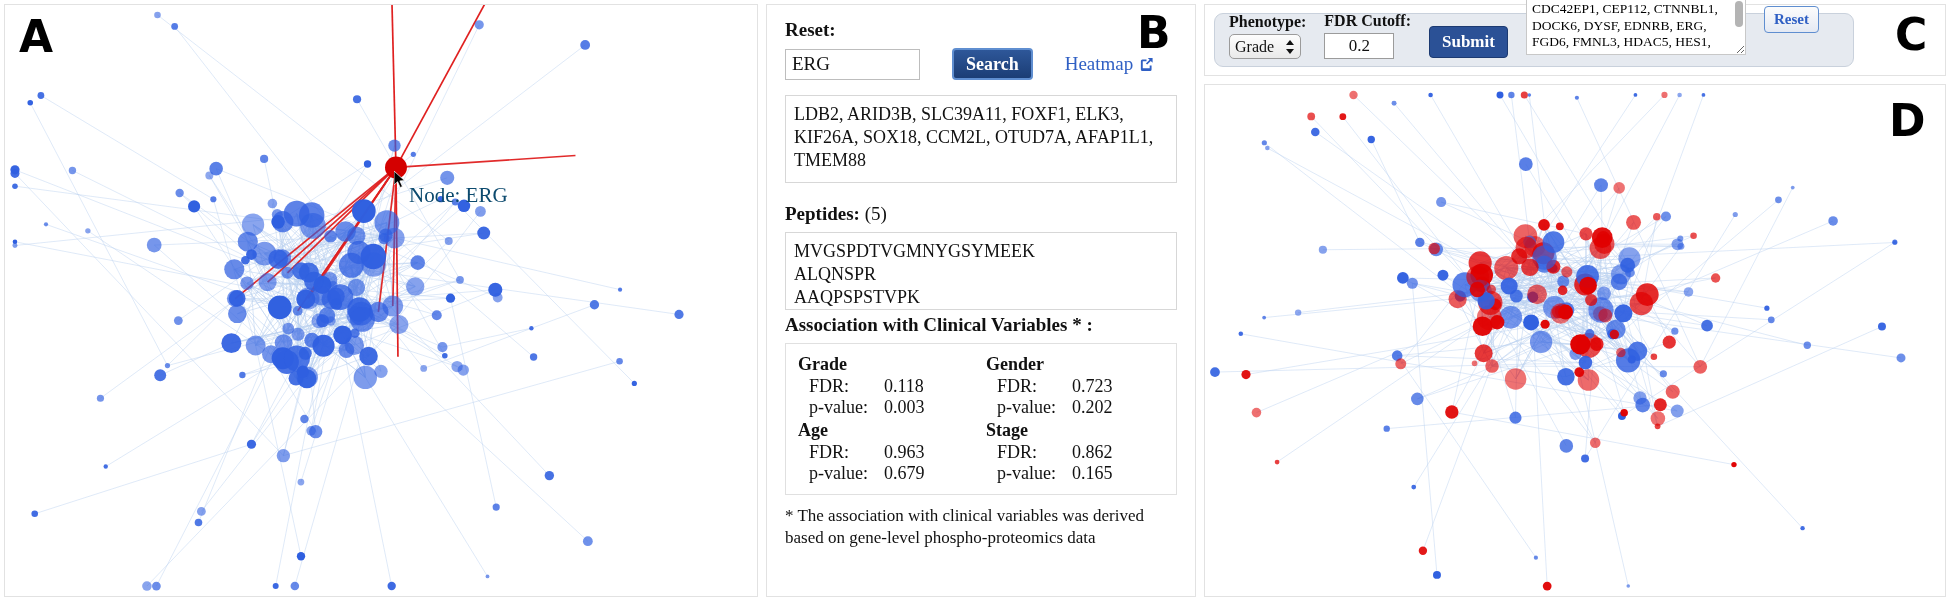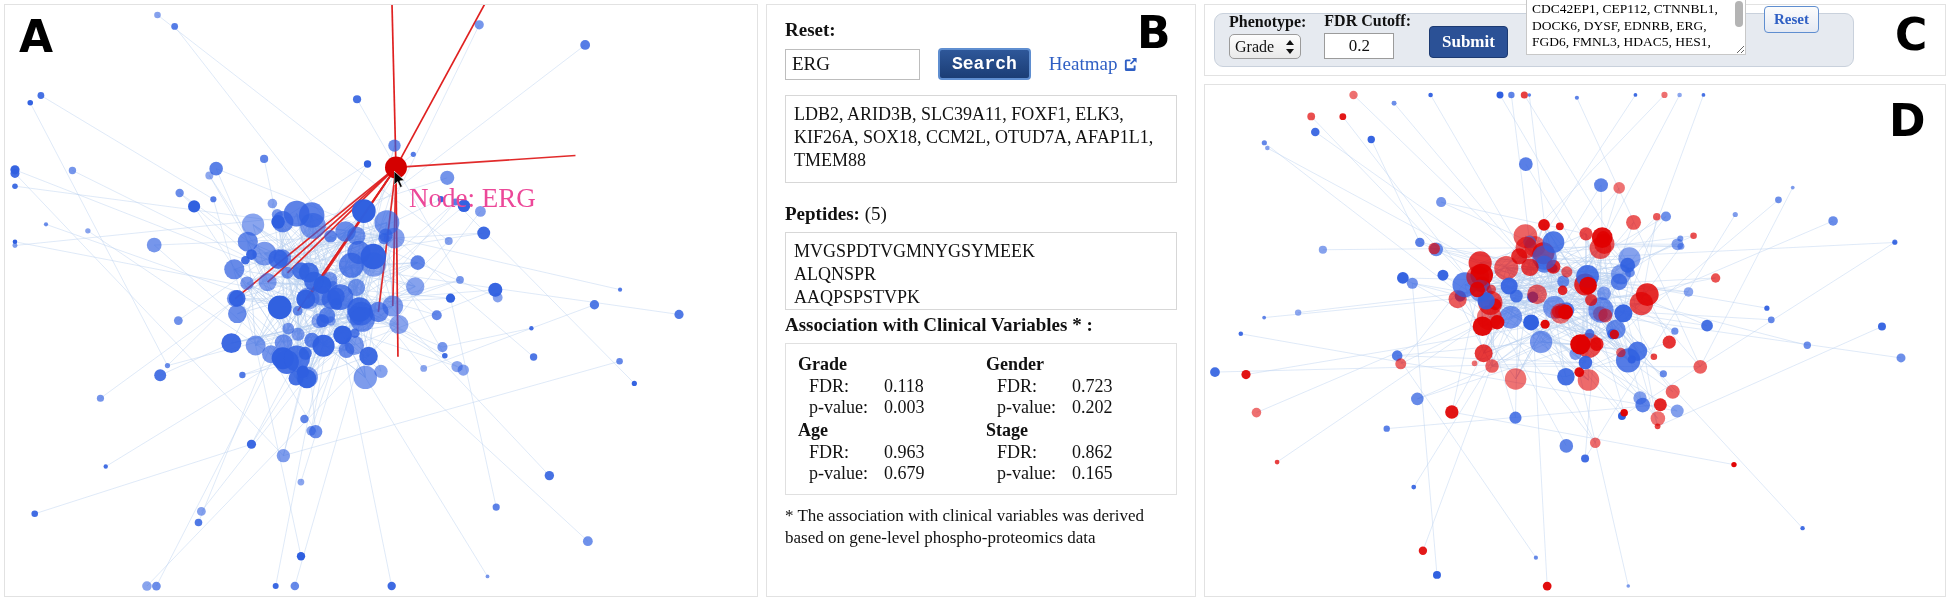--- a/index.html
+++ b/index.html
@@ -39,37 +39,37 @@
 
   .field-label{
     font-family:"Liberation Serif", serif;
     font-size:19px;
     font-weight:bold;
     color:#111;
     margin:0 0 7px 0;
   }
   .field-label .count{font-weight:normal;}
 
-  .row-inline{display:flex;align-items:center;gap:18px;margin-bottom:15px;}
+  .row-inline{display:flex;align-items:center;gap:32px;margin-bottom:15px;}
 
   input.text-input{
     font-family:"Liberation Serif", serif;
     font-size:19px;
     color:#111;
     padding:3px 6px;
     border:1px solid #bdbdbd;
     background:#fff;
     box-sizing:border-box;
     height:31px;
     outline:none;
   }
   #node-input{width:135px;}
 
   .btn-primary{
-    font-family:Liberation Mono, monospace;
+    font-family:Liberation Serif, serif;
     font-weight:bold;
     font-size:18px;
     color:#ffffff;
     background:linear-gradient(#2e5799,#1b3d75);
     border:2px solid #5f8ed0;
     border-radius:4px;
     padding:4px 12px;
     cursor:pointer;
     line-height:20px;
   }
@@ -173,21 +173,21 @@
   }
 
   
   #panelD{left:1204px;top:84px;width:742px;height:513px;}
   #letterD{left:684px;top:14px;}
 
   .graph{position:absolute;left:0;top:0;width:100%;height:100%;}
   .node-label{
     position:absolute;
     font-family:"Liberation Serif", serif;
-    font-size:27px;color:#ec4899;white-space:nowrap;
+    font-size:21px;color:#0c4a6e;white-space:nowrap;
   }
   .cursor-arrow{position:absolute;width:12px;height:18px;}
 </style>
 </head>
 <body>
 
 <div class="stage">
 
   <div class="panel" id="panelA">
     <span class="panel-letter" id="letterA">A</span>

